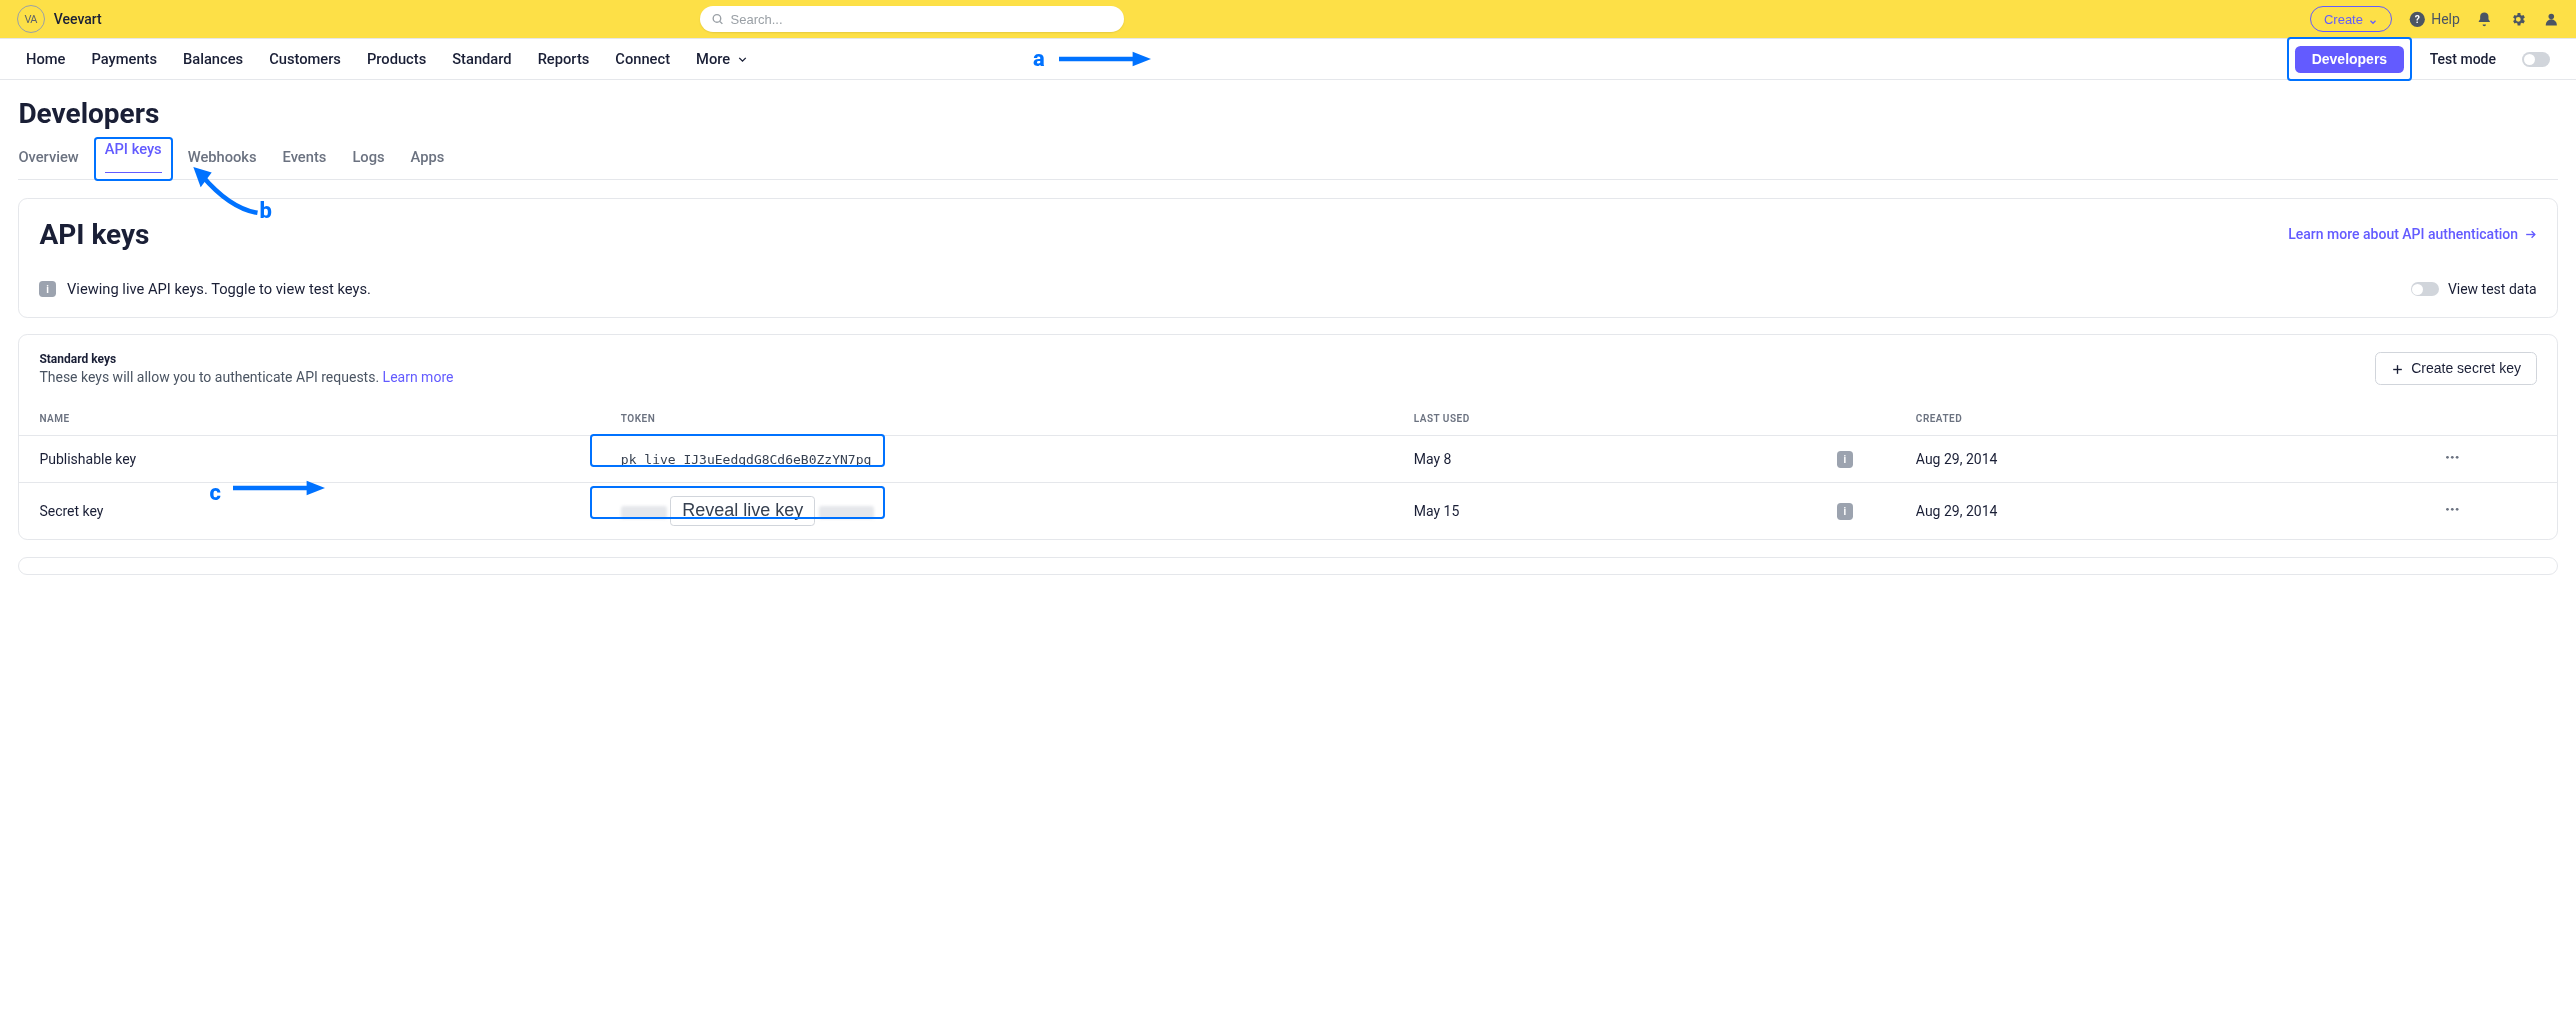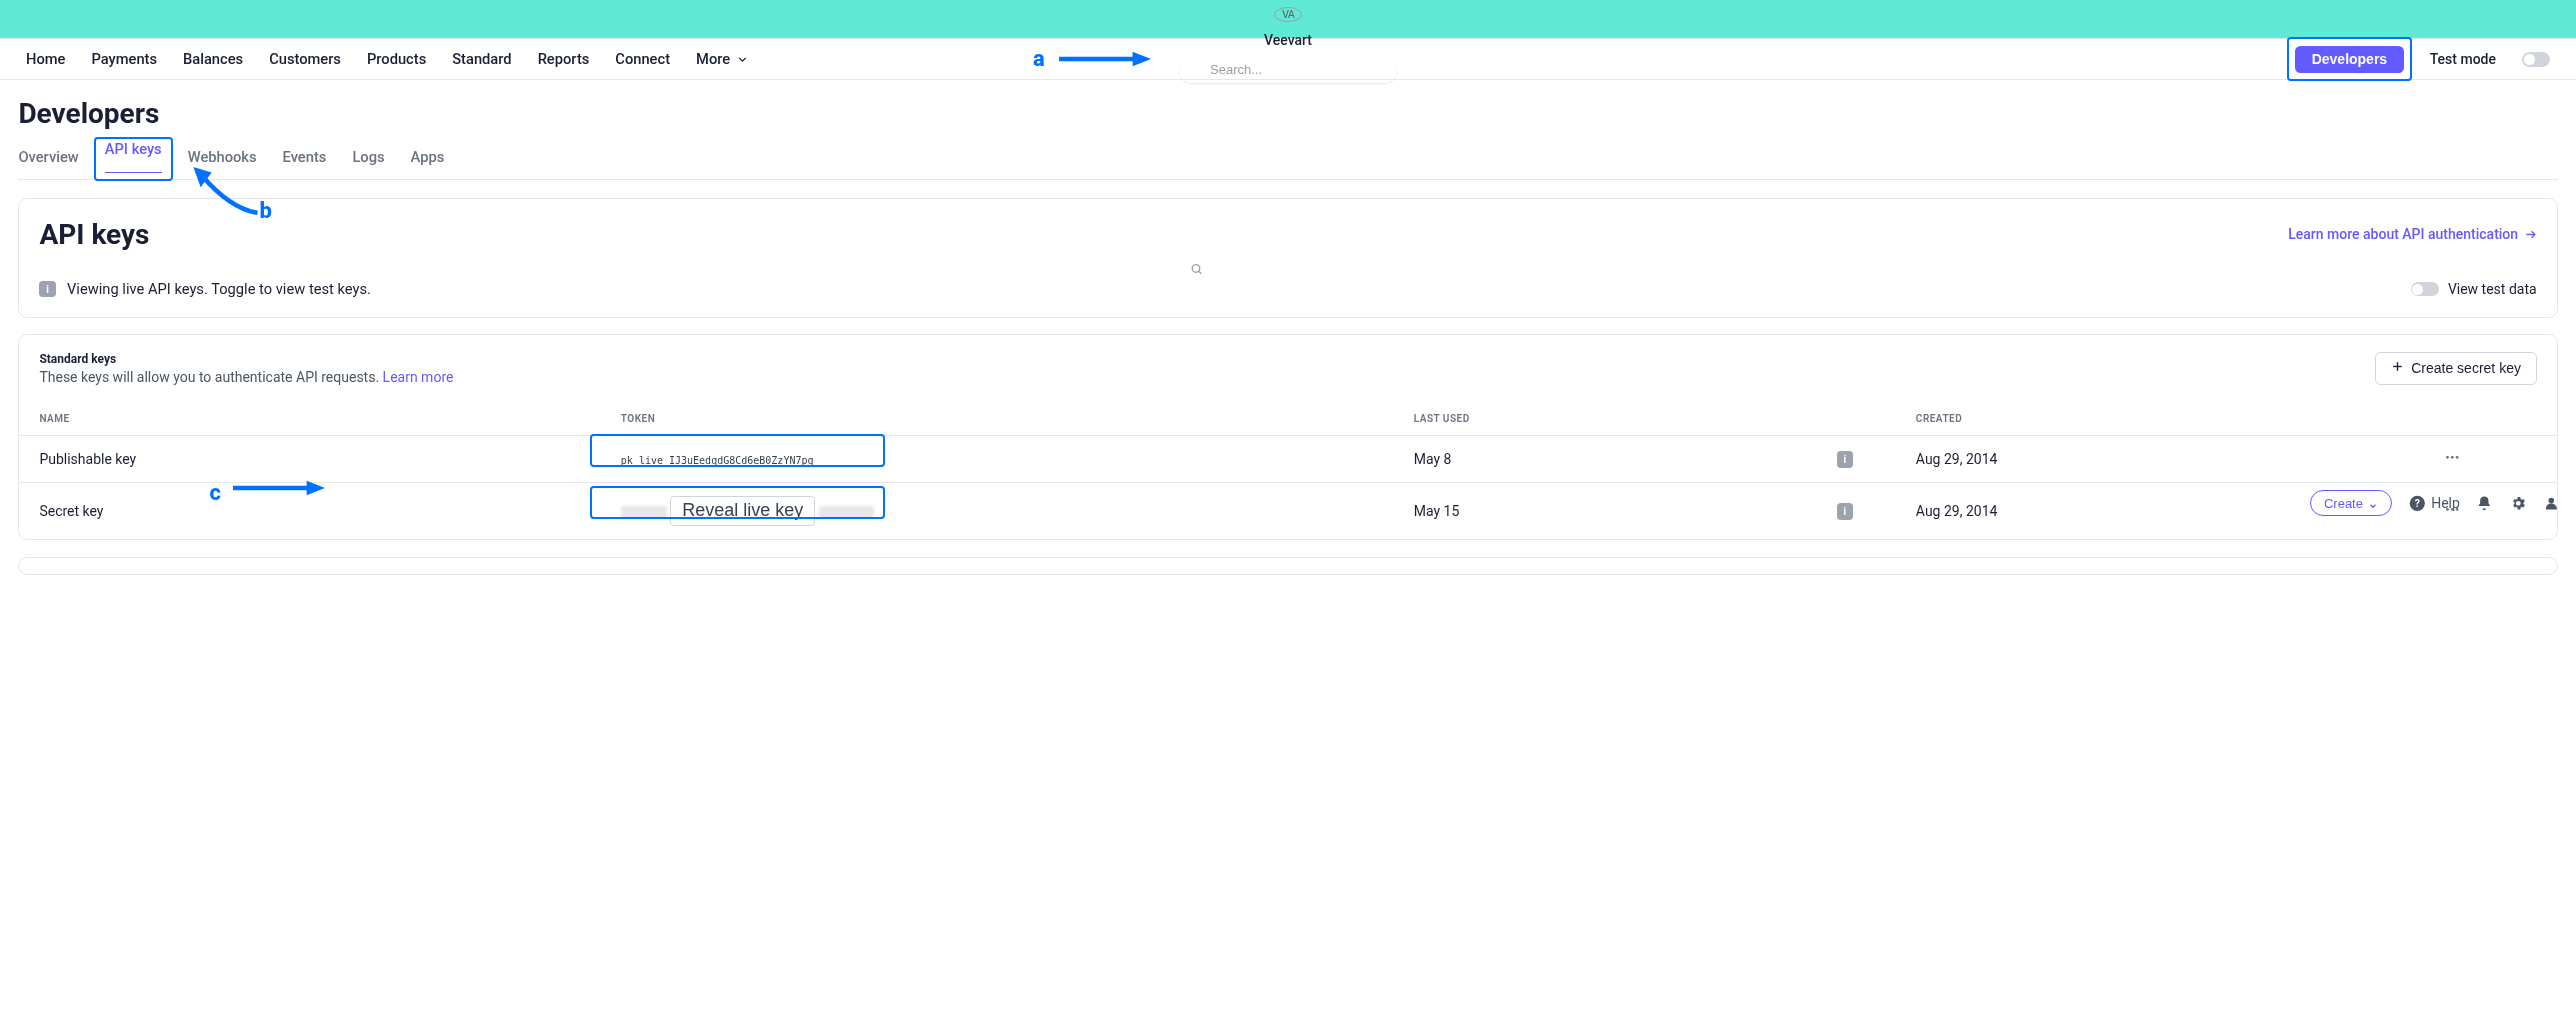--- a/index.html
+++ b/index.html
@@ -5,25 +5,24 @@
   * { margin: 0; padding: 0; box-sizing: border-box; }
   body {
     font-family: -apple-system, BlinkMacSystemFont, "Segoe UI", Roboto, Helvetica, Arial, sans-serif;
     background: #fff;
     color: #1a1f36;
   }
   .topbar {
     display: flex;
     align-items: center;
     padding: 7.4px 16.6px;
-    background: #5eead4;
+    background: #fde047;
     border-bottom: 0.9px solid #e5e7eb;
     height: 39px;
     gap: 9.2px;
-    flex-direction: column;
   }
   .logo-circle {
     width: 28px; height: 28px;
     border: 0.9px solid #9aa0a6;
     border-radius: 50%;
     display: flex;
     align-items: center;
     justify-content: center;
     font-size: 11px;
     color: #5f6368;
@@ -169,21 +168,21 @@
   .create-secret-btn {
     border: 0.9px solid #d1d5db;
     background: #fff;
     color: #1a1f36;
     font-size: 14px;
     font-weight: 500;
     padding: 7.4px 14.7px;
     border-radius: 5.5px;
     cursor: pointer;
     display: inline-flex;
-    align-items: flex-start;
+    align-items: flex-end;
     gap: 7.4px;
   }
   table.keys {
     width: 100%;
     border-collapse: collapse;
     margin-top: 16.6px;
   }
   table.keys th {
     text-transform: uppercase;
     font-size: 10px;
@@ -195,21 +194,21 @@
     font-weight: 600;
   }
   table.keys td {
     padding: 13px 20px;
     border-bottom: 0.9px solid #e5e7eb;
     font-size: 14px;
     color: #1a1f36;
     vertical-align: middle;
   }
   table.keys tr:last-child td { border-bottom: none; }
-  .token-code { font-family: ui-monospace, SFMono-Regular, Menlo, monospace; font-size: 10px; color: #374151; }
+  .token-code { font-family: ui-monospace, SFMono-Regular, Menlo, monospace; font-size: 13px; color: #374151; }
   .reveal-btn {
     border: 0.9px solid #d1d5db;
     background: #fff;
     color: #374151;
     font-size: 18px;
     padding: 3.7px 11px;
     border-radius: 3.7px;
     cursor: pointer;
   }
   .row-actions { color: #6b7280; cursor: pointer; }

